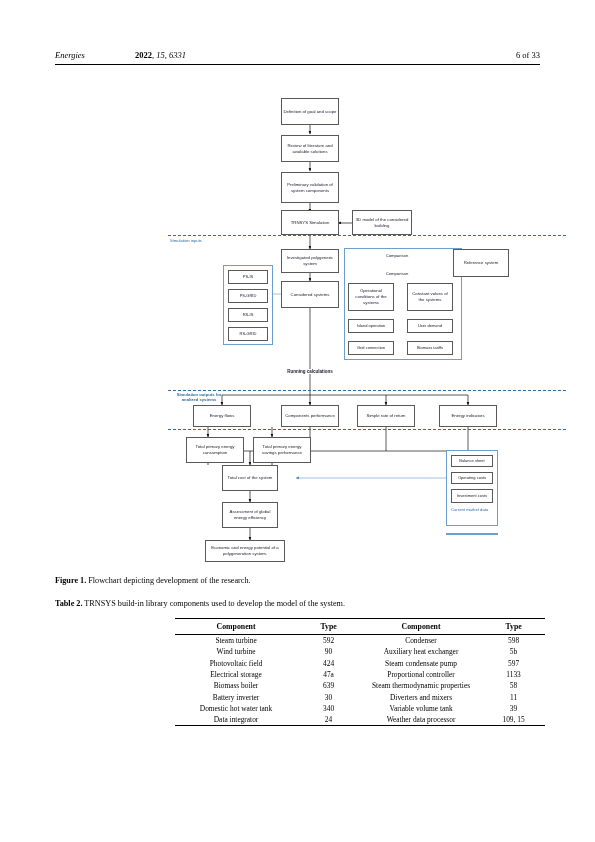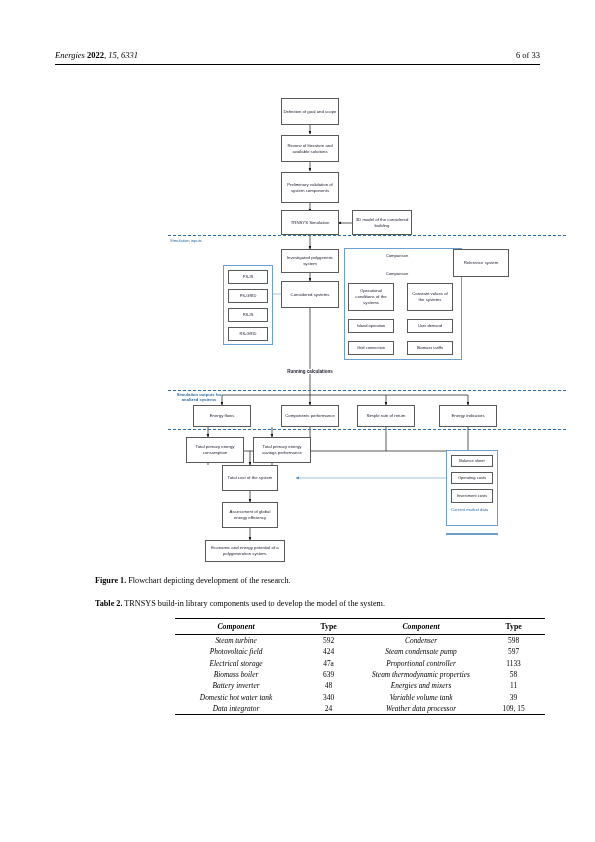--- a/index.html
+++ b/index.html
@@ -14,21 +14,21 @@
   }
 
   
   #header {
     position:absolute; left:55px; top:50px; width:485px; height:20px;
   }
   #header .hleft {
     position:absolute; left:0; top:0;
     font-size:8.5px; font-style:italic;
   }
-  #header .hleft b { font-style:normal; font-weight:bold; }
+  #header .hleft b { font-style:normal; font-weight:bold;margin-left:48px; }
   #header .hright {
     position:absolute; right:0; top:0;
     font-size:8.5px;
   }
   #header .rule {
     position:absolute; left:0; top:14px; width:485px;
     border-top:0.8px solid #000;
   }
 
   
@@ -77,37 +77,37 @@
     height:0;
   }
   #figure svg { position:absolute; left:0; top:0; }
 
   
   .caption {
     position:absolute; left:55px; width:485px;
     font-size:8.2px; line-height:1.4;
     font-family:"Liberation Serif", serif;
   }
-  .caption b { font-weight:bold;margin-left:40px; }
+  .caption b { font-weight:bold; }
 
   
   #table2 {
     position:absolute; left:175px; top:618px; width:370px;
     border-collapse:collapse;
     font-family:"Liberation Serif", serif;
     font-size:7.4px;
   }
   #table2 thead th {
     font-weight:bold; font-size:7.8px;
     padding:3px 0 3px 0; text-align:center;
   }
   #table2 thead tr { border-top:1.1px solid #000; border-bottom:0.7px solid #000; }
   #table2 tbody tr td { padding:1.15px 0; text-align:center; }
   #table2 tbody tr:last-child { border-bottom:1.1px solid #000; }
-  #table2 .c-name { width:33%;font-style:italic; }
+  #table2 .c-name { width:33%; }
   #table2 .c-type { width:17%; }
 </style>
 </head>
 <body>
 
 <div id="header">
   <div class="hleft"><span>Energies</span><b> 2022</b><span>, 15, 6331</span></div>
   <div class="hright">6 of 33</div>
   <div class="rule"></div>
 </div>
@@ -252,41 +252,47 @@
     </tr>
   </thead>
   <tbody id="table2-body">
       <tr>
         <td class="c-name">Steam turbine</td>
         <td class="c-type">592</td>
         <td class="c-name">Condenser</td>
         <td class="c-type">598</td>
       </tr>
       <tr>
+        <td class="c-name">Wind turbine</td>
+        <td class="c-type">90</td>
+        <td class="c-name">Auxiliary heat exchanger</td>
+        <td class="c-type">5b</td>
+      </tr>
+      <tr>
         <td class="c-name">Photovoltaic field</td>
         <td class="c-type">424</td>
         <td class="c-name">Steam condensate pump</td>
         <td class="c-type">597</td>
       </tr>
       <tr>
         <td class="c-name">Electrical storage</td>
         <td class="c-type">47a</td>
         <td class="c-name">Proportional controller</td>
         <td class="c-type">1133</td>
       </tr>
       <tr>
         <td class="c-name">Biomass boiler</td>
         <td class="c-type">639</td>
         <td class="c-name">Steam thermodynamic properties</td>
         <td class="c-type">58</td>
       </tr>
       <tr>
         <td class="c-name">Battery inverter</td>
-        <td class="c-type">48</td>
-        <td class="c-name">Energies and mixers</td>
+        <td class="c-type">30</td>
+        <td class="c-name">Diverters and mixers</td>
         <td class="c-type">11</td>
       </tr>
       <tr>
         <td class="c-name">Domestic hot water tank</td>
         <td class="c-type">340</td>
         <td class="c-name">Variable volume tank</td>
         <td class="c-type">39</td>
       </tr>
       <tr>
         <td class="c-name">Data integrator</td>

